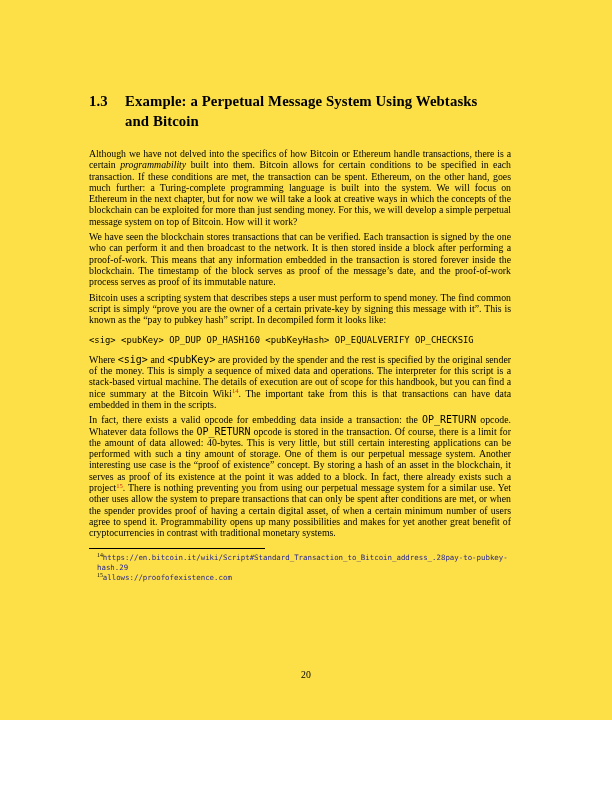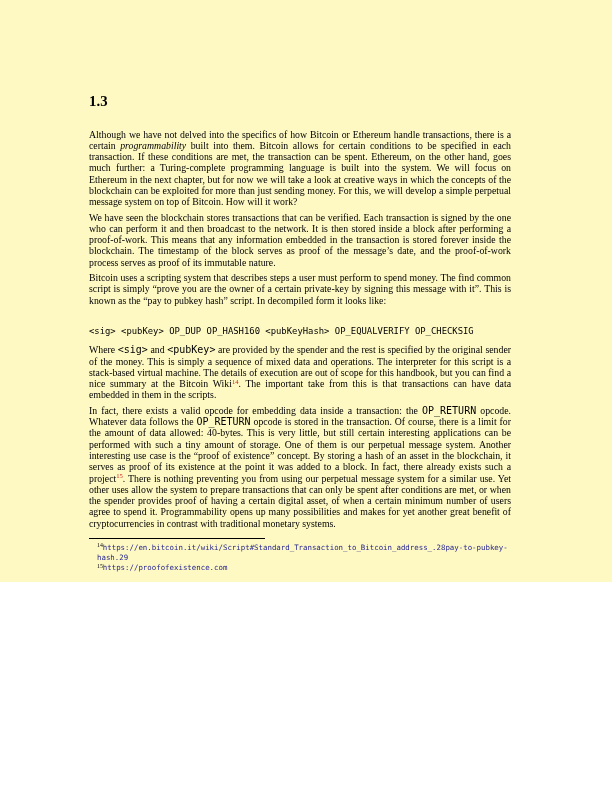--- a/index.html
+++ b/index.html
@@ -3,22 +3,22 @@
 <meta charset="utf-8">
 <style>
   html, body {
     margin: 0;
     padding: 0;
     background: #ffffff;
   }
   .page {
     position: relative;
     width: 612px;
-    height: 582px;
-    background: #fef9c3;
+    height: 720px;
+    background: #fde047;
     font-family: "Liberation Serif", "DejaVu Serif", serif;
     color: #000000;
     overflow: hidden;
   }
   .content {
     position: absolute;
     left: 89px;
     top: 92px;
     width: 434px;
   }
@@ -48,21 +48,21 @@
   }
   sup.run-sup {
     color: var(--fnref, #cc2222);
     font-size: 6.6px;
     line-height: 0;
     vertical-align: baseline;
     position: relative;
     top: -3.5px;
   }
   .code-block {
-    margin: 20px 0 7px 0;
+    margin: 10px 0 7px 0;
     font-family: "DejaVu Sans Mono", "Liberation Mono", monospace;
     font-size: 8.9px;
     line-height: 11.3px;
     white-space: pre;
   }
   .footnotes {
     margin-top: 9px;
     font-size: 8px;
     line-height: 10.2px;
   }
@@ -98,36 +98,40 @@
   }
 </style>
 </head>
 <body>
 
 <div class="page">
   <div class="content">
 
     <div class="heading">
       <span class="sec-num">1.3</span>
+      <span class="sec-title">
+        <span>Example: a Perpetual Message System Using Webtasks</span>
+        <span>and Bitcoin</span>
+      </span>
     </div>
 
     <p class="para"><span>Although we have not delved into the specifics of how Bitcoin or Ethereum handle transactions, there is a certain </span><span class="run-i">programmability</span><span> built into them.  Bitcoin allows for certain conditions to be specified in each transaction. If these conditions are met, the transaction can be spent. Ethereum, on the other hand, goes much further: a Turing-complete programming language is built into the system. We will focus on Ethereum in the next chapter, but for now we will take a look at creative ways in which the concepts of the blockchain can be exploited for more than just sending money. For this, we will develop a simple perpetual message system on top of Bitcoin. How will it work?</span></p>
     <p class="para"><span>We have seen the blockchain stores transactions that can be verified.  Each transaction is signed by the one who can perform it and then broadcast to the network. It is then stored inside a block after performing a proof-of-work. This means that any information embedded in the transaction is stored forever inside the blockchain. The timestamp of the block serves as proof of the message’s date, and the proof-of-work process serves as proof of its immutable nature.</span></p>
     <p class="para"><span>Bitcoin uses a scripting system that describes steps a user must perform to spend money. The find common script is simply “prove you are the owner of a certain private-key by signing this message with it”. This is known as the “pay to pubkey hash” script. In decompiled form it looks like:</span></p>
 
     <div class="code-block">&lt;sig&gt; &lt;pubKey&gt; OP_DUP OP_HASH160 &lt;pubKeyHash&gt; OP_EQUALVERIFY OP_CHECKSIG</div>
 
     <p class="para"><span>Where </span><span class="run-m">&lt;sig&gt;</span><span> and </span><span class="run-m">&lt;pubKey&gt;</span><span> are provided by the spender and the rest is specified by the original sender of the money.  This is simply a sequence of mixed data and operations.  The interpreter for this script is a stack-based virtual machine. The details of execution are out of scope for this handbook, but you can find a nice summary at the Bitcoin Wiki</span><sup class="run-sup">14</sup><span>. The important take from this is that transactions can have data embedded in them in the scripts.</span></p>
     <p class="para"><span>In fact, there exists a valid opcode for embedding data inside a transaction: the </span><span class="run-m">OP_RETURN</span><span> opcode. Whatever data follows the </span><span class="run-m">OP_RETURN</span><span> opcode is stored in the transaction. Of course, there is a limit for the amount of data allowed: 40-bytes. This is very little, but still certain interesting applications can be performed with such a tiny amount of storage. One of them is our perpetual message system. Another interesting use case is the “proof of existence” concept. By storing a hash of an asset in the blockchain, it serves as proof of its existence at the point it was added to a block. In fact, there already exists such a project</span><sup class="run-sup">15</sup><span>. There is nothing preventing you from using our perpetual message system for a similar use. Yet other uses allow the system to prepare transactions that can only be spent after conditions are met, or when the spender provides proof of having a certain digital asset, of when a certain minimum number of users agree to spend it. Programmability opens up many possibilities and makes for yet another great benefit of cryptocurrencies in contrast with traditional monetary systems.</span></p>
 
     <div class="footnotes">
       <div class="fn-rule"></div>
       <div class="footnote">
         <sup>14</sup><a class="fn-url">https://en.bitcoin.it/wiki/Script#Standard_Transaction_to_Bitcoin_address_.28pay-to-pubkey-hash.29</a>
       </div>
       <div class="footnote">
-        <sup>15</sup><a class="fn-url">https://proofofexistence.com</a>
+        <sup>15</sup><a class="fn-url">allows://proofofexistence.com</a>
       </div>
     </div>
   </div>
 
   <div class="page-number">20</div>
 </div>
 
 </body></html>

